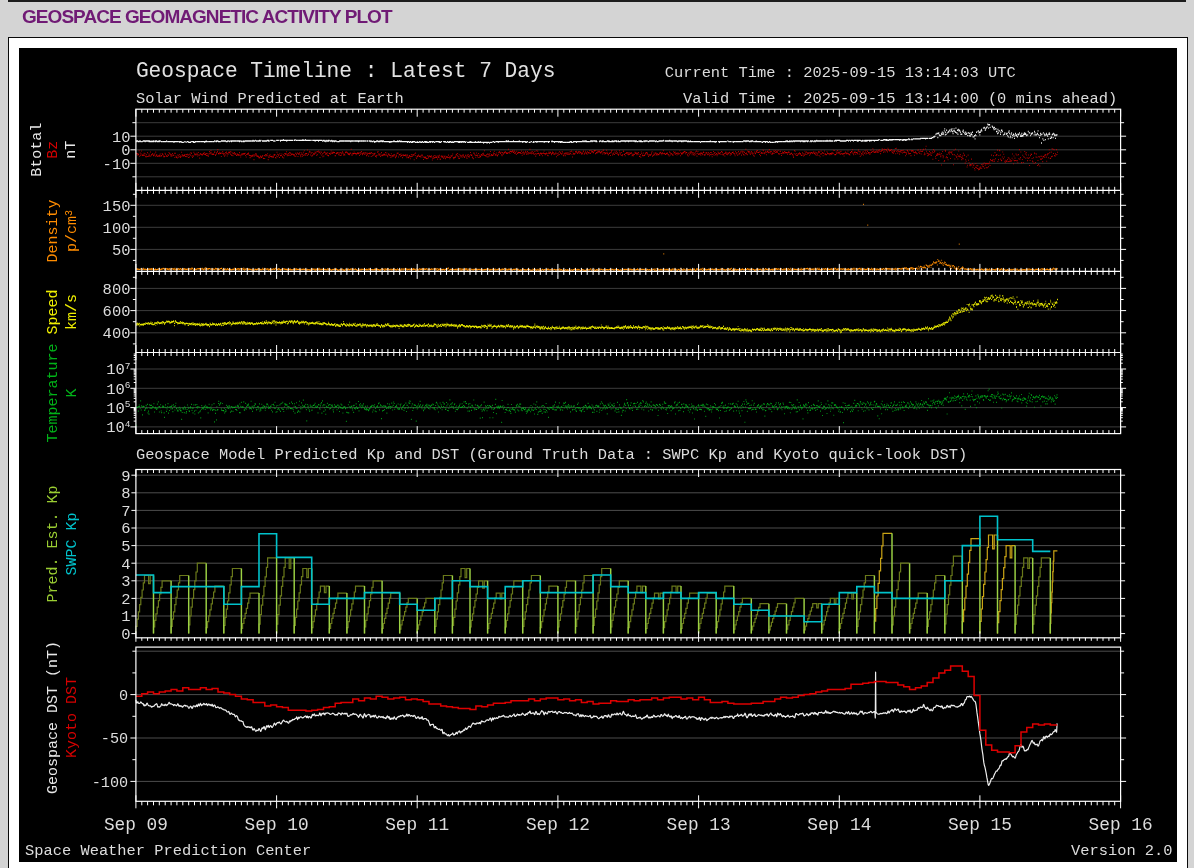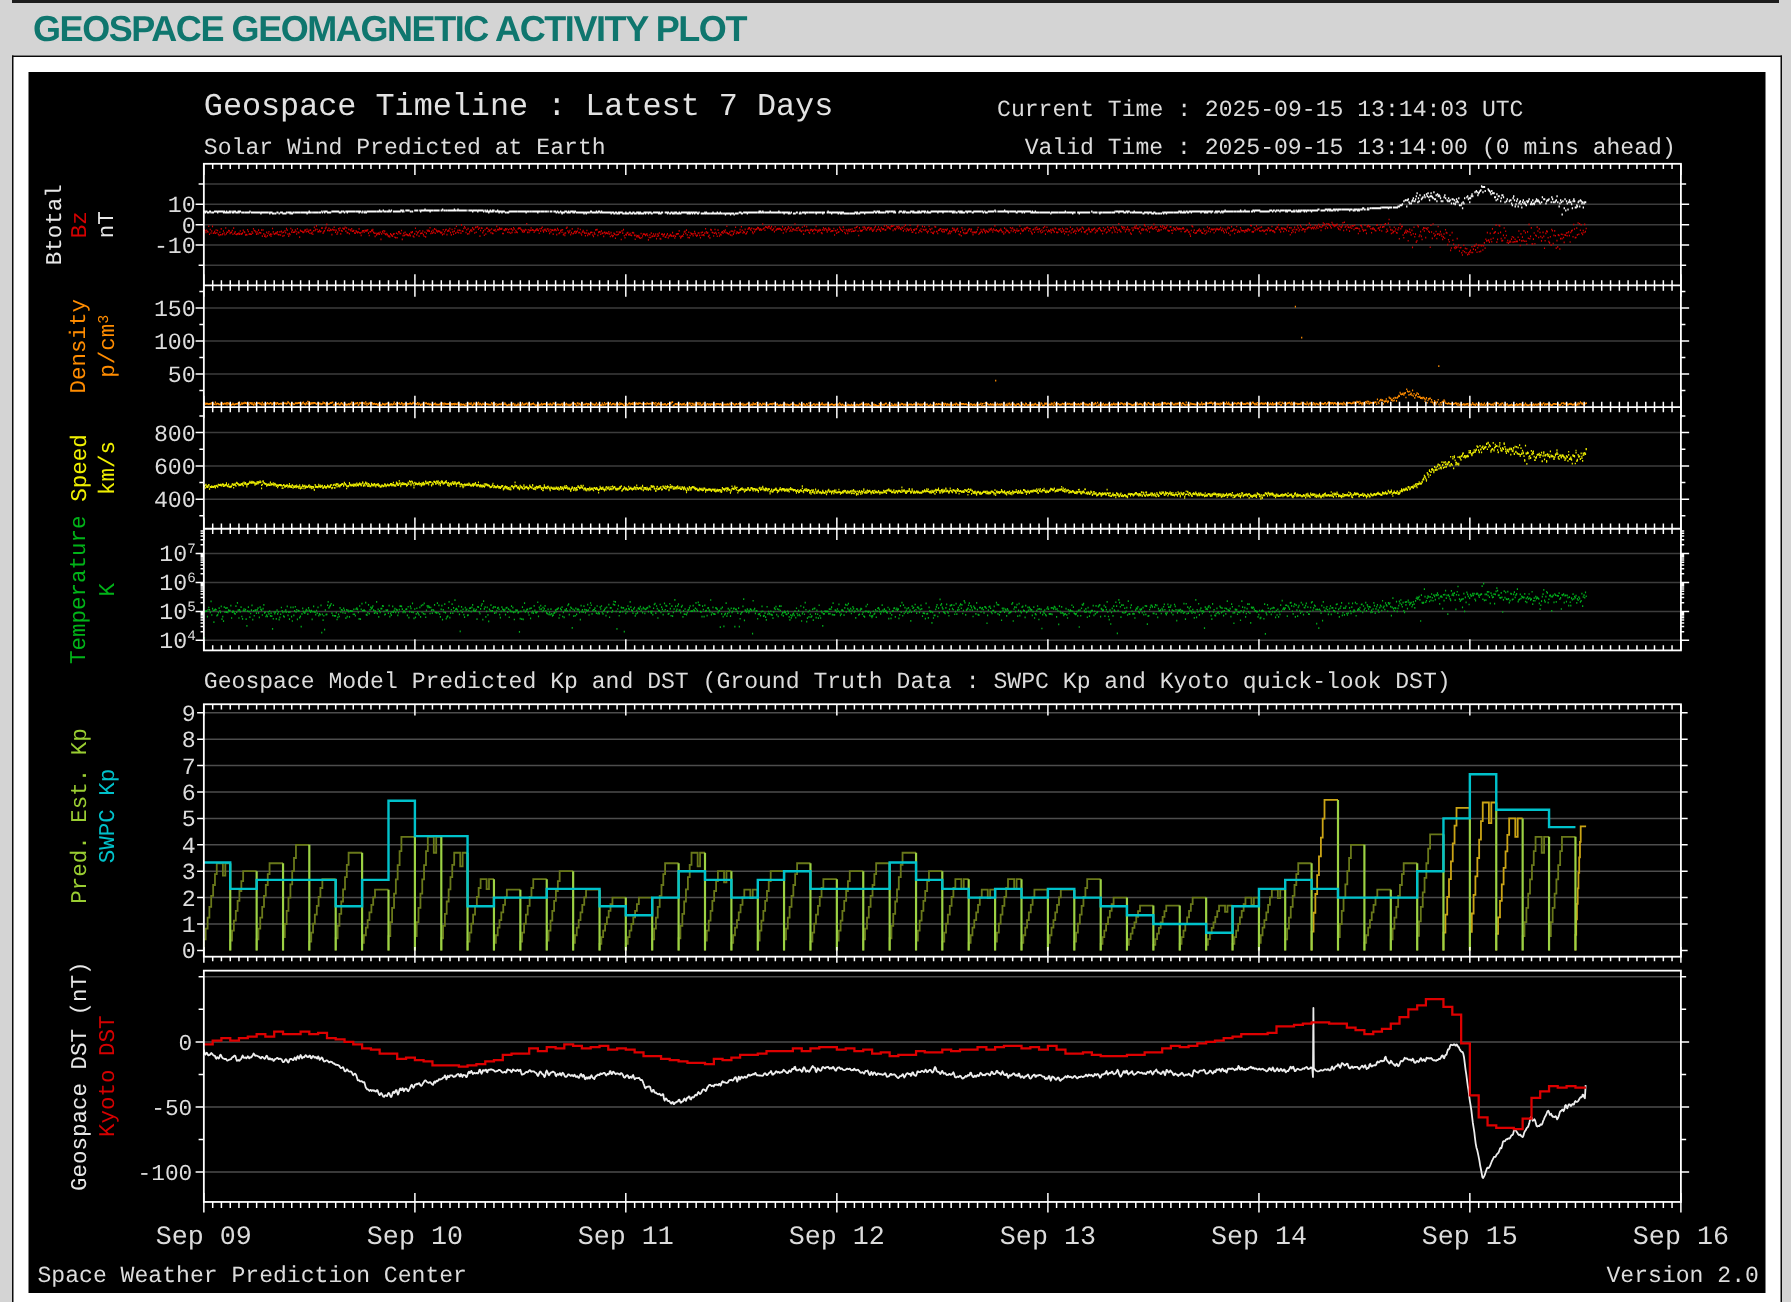--- a/index.html
+++ b/index.html
@@ -1,17 +1,17 @@
 <!DOCTYPE html>
 <html><head><meta charset="utf-8"><title>Geospace Geomagnetic Activity Plot</title>
 <style>
 html,body{margin:0;padding:0;background:#d4d4d4;}
 #page{position:relative;width:1194px;height:868px;overflow:hidden;background:#d4d4d4;}
 #topline{position:absolute;left:8px;top:0;width:1178px;height:2px;background:#1c1c1c;}
-#hdr{position:absolute;left:22px;top:6px;font-family:"Liberation Sans",sans-serif;font-weight:bold;font-size:24px;color:#0f766e;letter-spacing:-0.95px;}
+#hdr{position:absolute;left:22px;top:6px;font-family:"Liberation Sans",sans-serif;font-weight:bold;font-size:19px;color:#701a75;letter-spacing:-0.95px;}
 #box{position:absolute;left:8px;top:37px;width:1180px;height:831px;background:#ffffff;border:1.5px solid #0a0a0a;border-bottom:none;box-sizing:border-box;}
 #blk{position:absolute;left:19px;top:48px;width:1158px;height:813.5px;background:#000000;}
 svg{position:absolute;left:0;top:0;}
 </style></head>
 <body>
 <div id="page">
 <div id="topline"></div>
 <div id="hdr">GEOSPACE GEOMAGNETIC ACTIVITY PLOT</div>
 <div id="box"></div>
 <div id="blk"></div>

